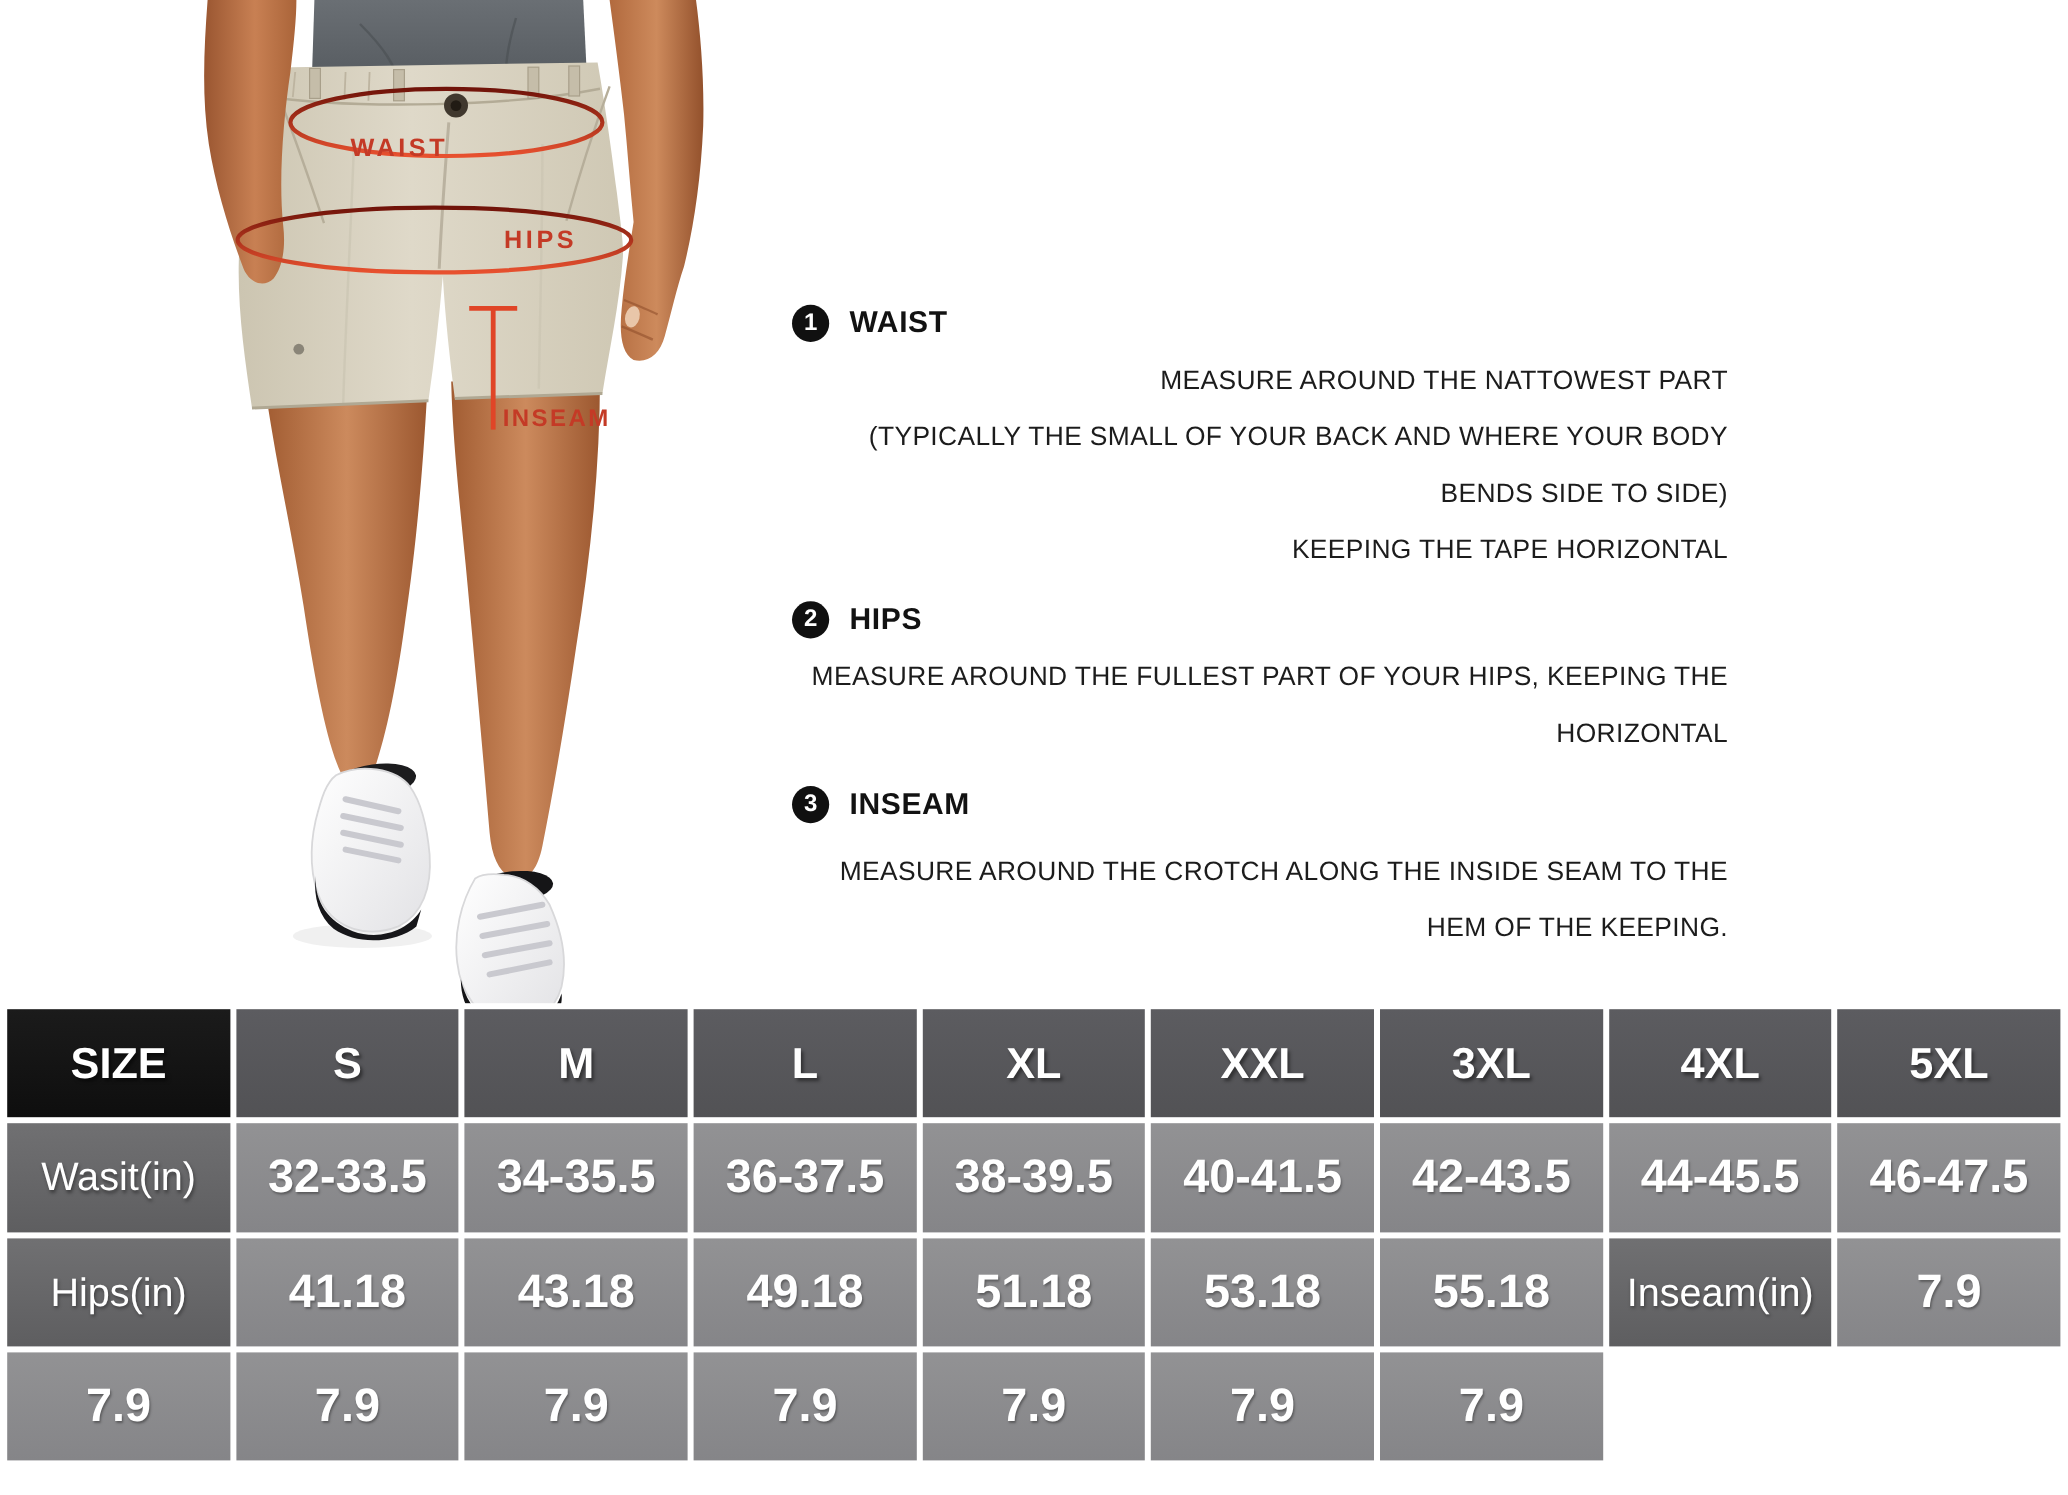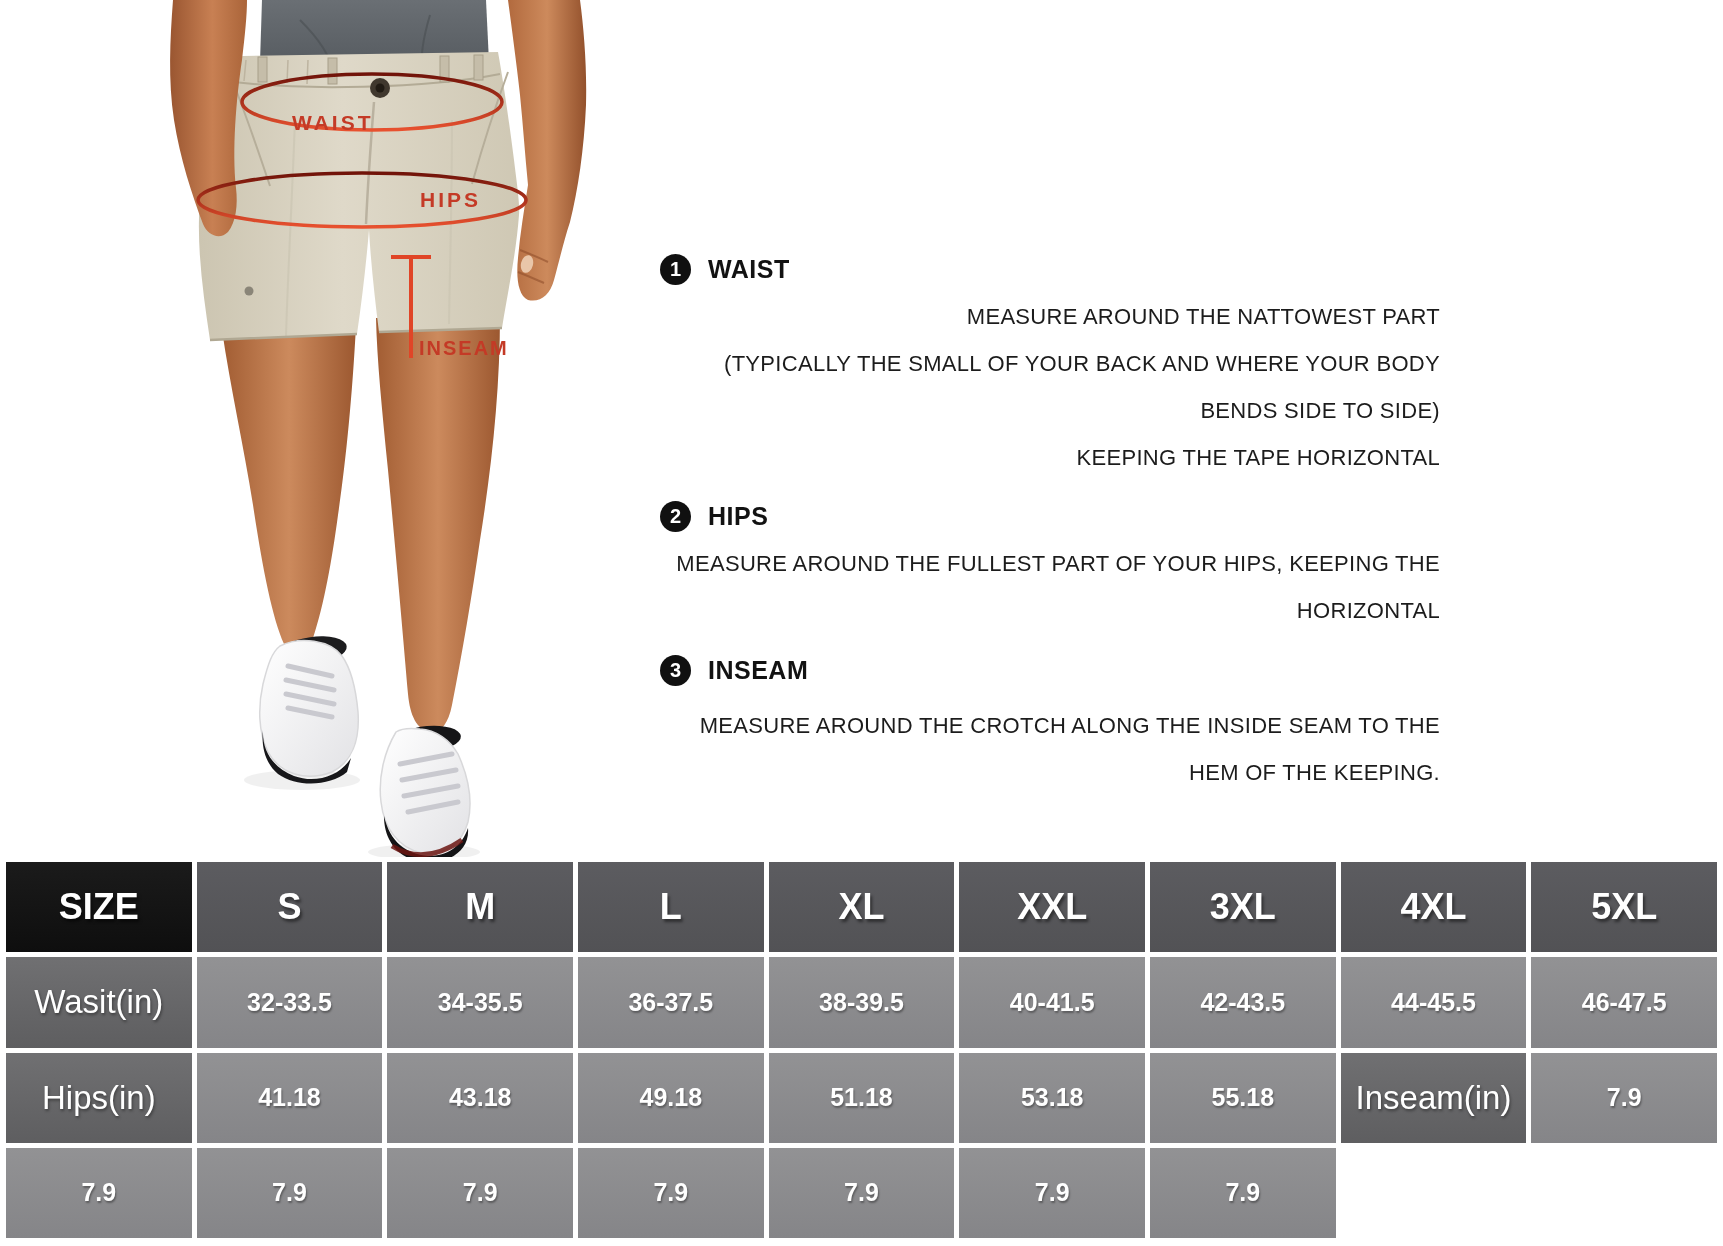--- a/index.html
+++ b/index.html
@@ -23,35 +23,35 @@
     width:31px;height:31px;border-radius:50%;background:#101010;color:#fff;
     font-weight:bold;font-size:20px;display:flex;align-items:center;justify-content:center;
     flex:0 0 auto;
   }
   .step-title{font-size:25px;font-weight:bold;color:#121212;letter-spacing:.5px;}
   .step-body{font-size:22px;color:#1c1c1c;letter-spacing:.3px;}
   .step-line{line-height:47px;white-space:nowrap;text-align:right;}
 
   
   .size-table{
-    position:absolute;left:0;top:857px;width:1723px;height:389px;box-sizing:border-box;
+    position:absolute;left:0;top:836px;width:1723px;height:389px;box-sizing:border-box;
     background:#ffffff;display:grid;grid-template-columns:repeat(9,1fr);
     grid-template-rows:repeat(4,1fr);gap:5px;padding:5px 6px 8px 6px;
   }
   .cell{
     display:flex;align-items:center;justify-content:center;color:#ffffff;
     font-family:"Liberation Sans",sans-serif;
   }
   .c-size{background:linear-gradient(180deg,#1b1b1b,#0e0e0e);font-size:36px;font-weight:bold;
     text-shadow:2px 3px 3px rgba(0,0,0,.5);}
   .c-head{background:linear-gradient(180deg,#5c5c60,#525255);font-size:36px;font-weight:bold;
     text-shadow:2px 3px 3px rgba(0,0,0,.45);}
   .c-label{background:linear-gradient(180deg,#707072,#5e5e60);font-size:33px;font-weight:500;
     text-shadow:1px 2px 3px rgba(0,0,0,.4);}
-  .c-val{background:linear-gradient(180deg,#929294,#858588);font-size:25px;font-weight:600;
+  .c-val{background:linear-gradient(180deg,#929294,#858588);font-size:39px;font-weight:600;
     text-shadow:1px 2px 2px rgba(0,0,0,.35);}
 </style>
 </head>
 <body>
 
 <div class="figure-area">
   <svg width="620" height="858" viewBox="0 0 620 858" xmlns="http://www.w3.org/2000/svg">
     <defs>
       <linearGradient id="shirtGrad" x1="0" y1="0" x2="0" y2="1">
         <stop offset="0" stop-color="#6a6f74"></stop>

